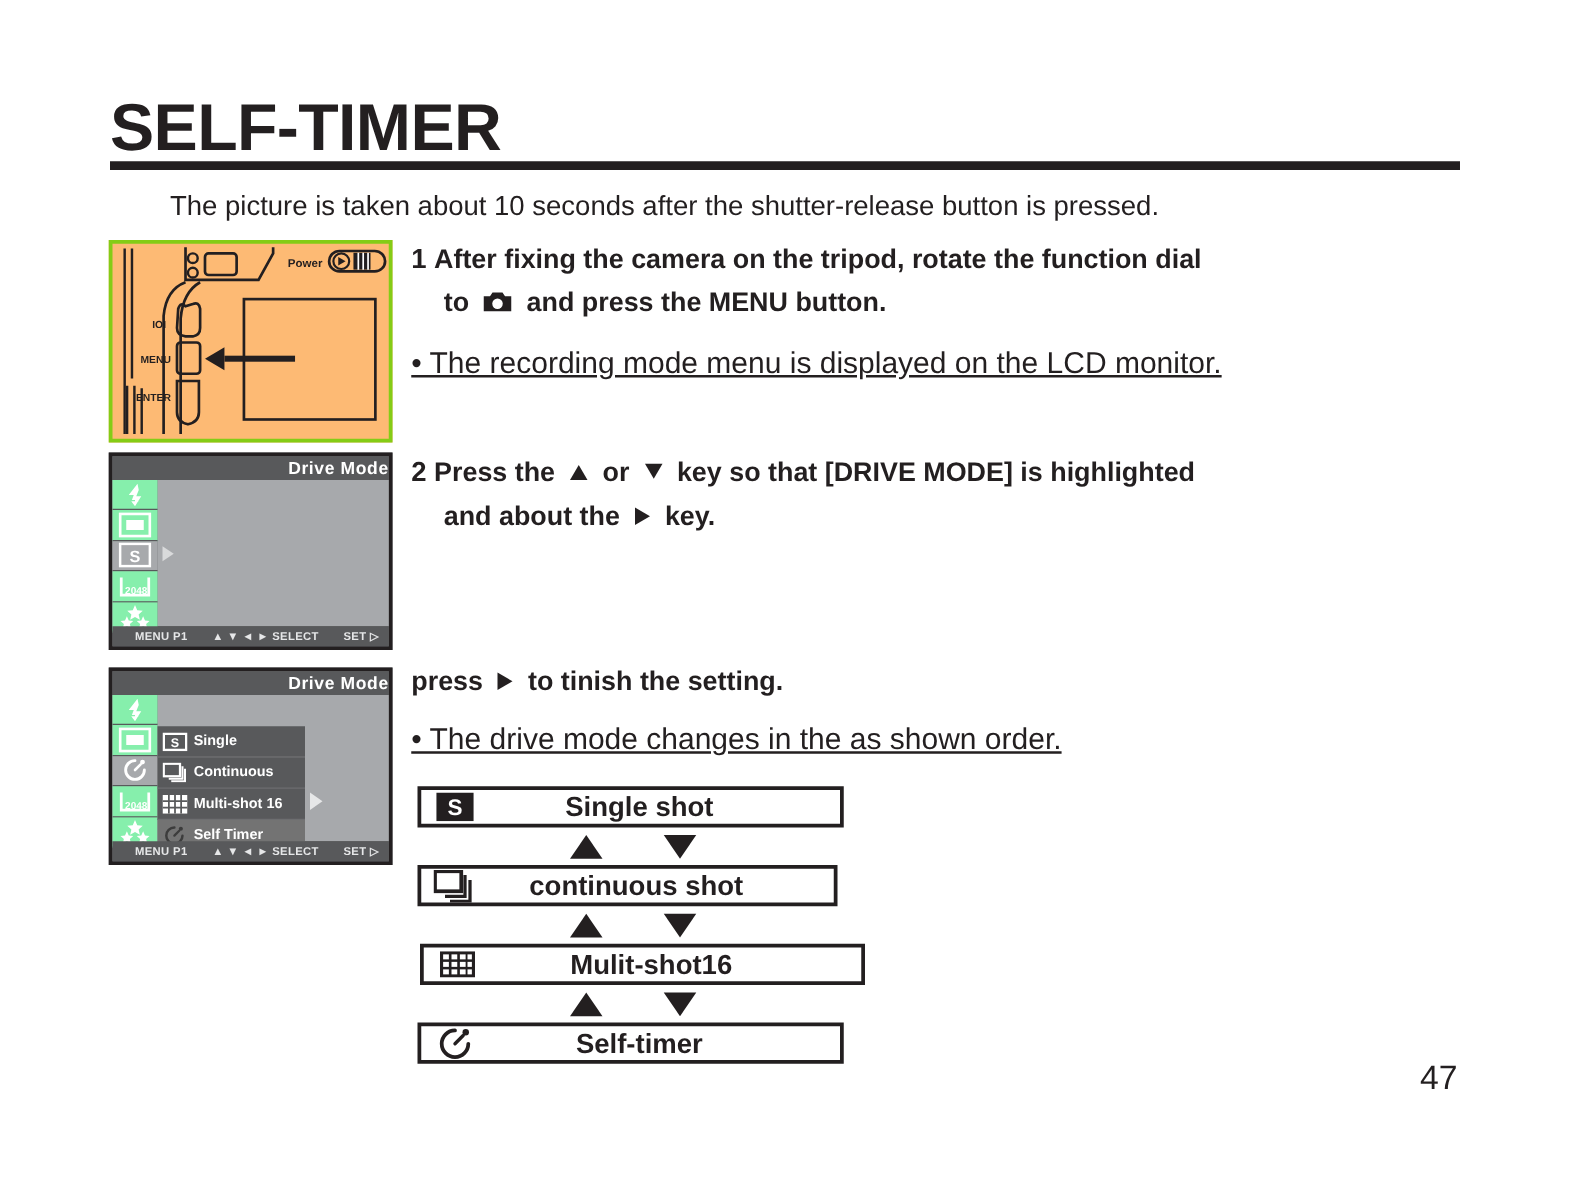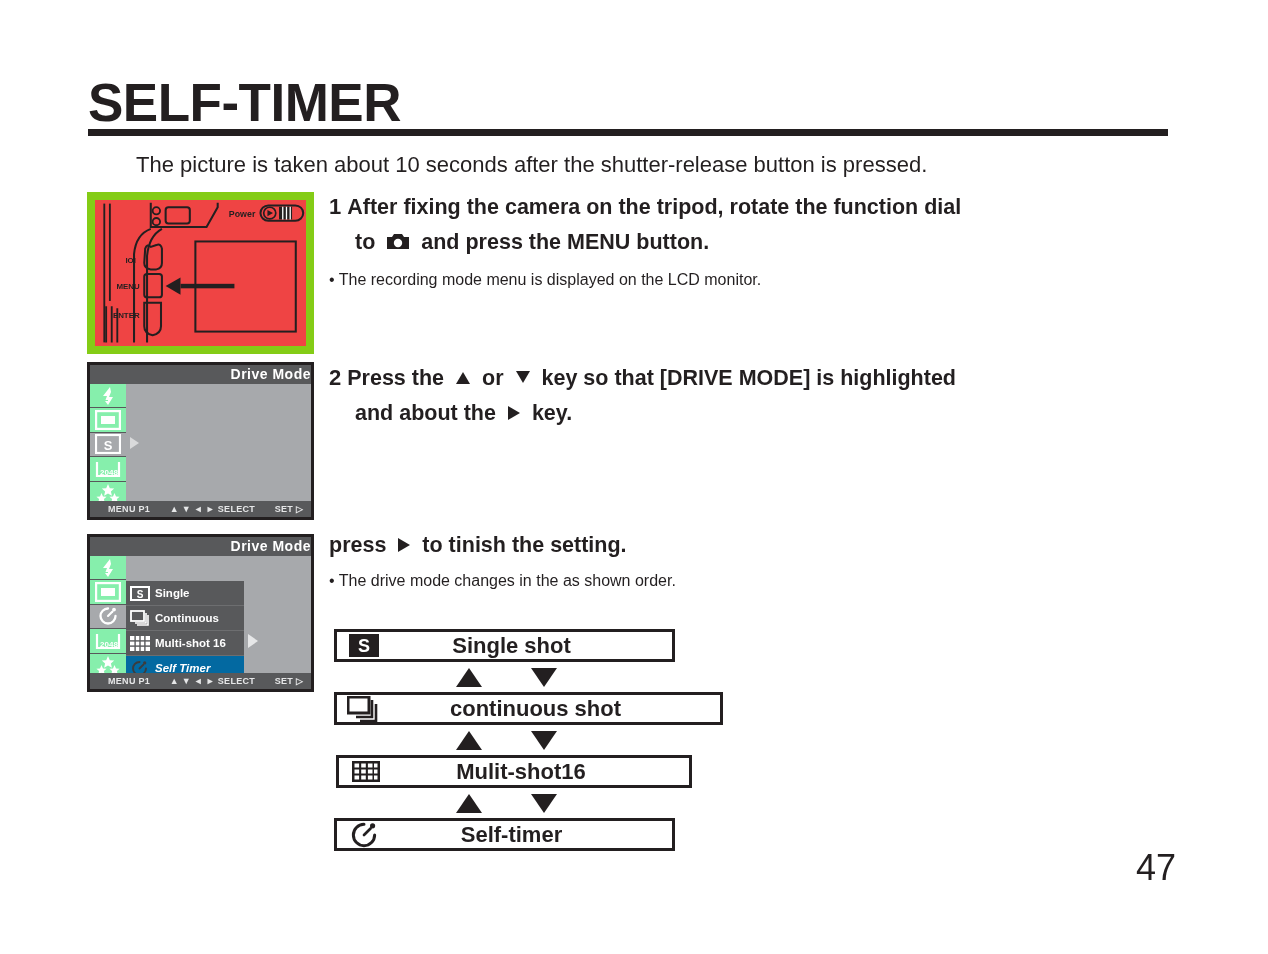--- a/index.html
+++ b/index.html
@@ -44,23 +44,23 @@
     top: 152px;
     font-size: 22px;
     color: #231f20;
     white-space: nowrap;
     margin-left: 48px;
   }
 
   
   .figure {
     position: absolute;
-    border: 8px solid #84cc16;
+    border: 3px solid #84cc16;
     box-sizing: border-box;
-    background: #ef4444;
+    background: #fdba74;
   }
   #fig-camera { left: 87px; top: 192px; width: 227px; height: 162px; }
   #fig-lcd1   { left: 87px; top: 362px; width: 227px; height: 158px;
                 border: 3px solid #231f20; background: #6d6e70; }
   #fig-lcd2   { left: 87px; top: 534px; width: 227px; height: 158px;
                 border: 3px solid #231f20; background: #6d6e70; }
 
   
   .cam-svg { display: block; width: 100%; height: 100%; }
 
@@ -144,21 +144,21 @@
   }
   .menu-row {
     height: 25px;
     display: flex;
     align-items: center;
     background: #58595b;
     border-bottom: 1px solid #6d6e70;
     padding-left: 4px;
     box-sizing: border-box;
   }
-  .menu-row.hl { background: #0369a1; font-style: italic; }
+  .menu-row.hl { background: #737373; }
   .menu-row .mi { width: 22px; display: flex; align-items: center; }
   .menu-row .ml {
     color: #ffffff;
     font-size: 11.5px;
     font-weight: bold;
     white-space: nowrap;
     padding-left: 3px;
     text-align: center;
   }
   .menu-row.hl .ml { color: #ffffff; }
@@ -183,25 +183,26 @@
     line-height: 35px;
     white-space: nowrap;
   }
   .step-num {
     font-weight: bold;
     font-size: 22px;
     margin-right: 6px;
   }
   .step-indent { display: inline-block; width: 26px; }
   .step-note {
-    font-size: 16px;
+    font-size: 24px;
     line-height: 30px;
     white-space: nowrap;
     font-weight: normal;
-    margin-top: 3px;
+    margin-top: 14px;
+    text-decoration: underline;
   }
 
   #step1 { left: 329px; top: 189px; width: 840px; }
   #step2 { left: 329px; top: 360px; width: 840px; }
   #step3 { left: 329px; top: 528px; width: 840px; }
 
   .inline-ico { display: inline-block; vertical-align: -2px; margin: 0 5px; }
   .tri-up, .tri-dn, .tri-rt {
     display: inline-block;
     width: 0; height: 0;
@@ -257,30 +258,30 @@
     position: absolute;
     left: 197px; top: 6px;
     width: 0; height: 0;
     border-left: 13px solid transparent;
     border-right: 13px solid transparent;
     border-top: 19px solid #231f20;
   }
 
   
   .fb-0 { width: 341px; margin-left: 0px; }
-  .fb-1 { width: 389px; margin-left: 0px; }
+  .fb-1 { width: 336px; margin-left: 0px; }
   .fb-2 { width: 356px; margin-left: 2px; }
   .fb-3 { width: 341px; margin-left: 0px; }
 
   
   #page-number {
     position: absolute;
     left: 1136px;
     top: 847px;
-    font-size: 36px;
+    font-size: 27px;
     color: #231f20;
   }
 </style>
 </head>
 <body>
 
 <div id="page-title">SELF-TIMER</div>
 <div id="title-rule"></div>
 <div id="intro-text">The picture is taken about 10 seconds after the shutter-release button is pressed.</div>
 

